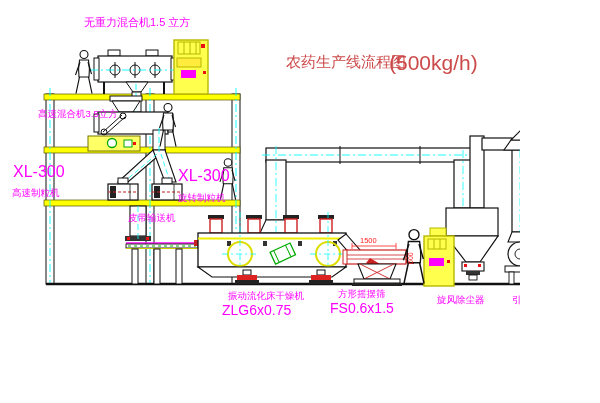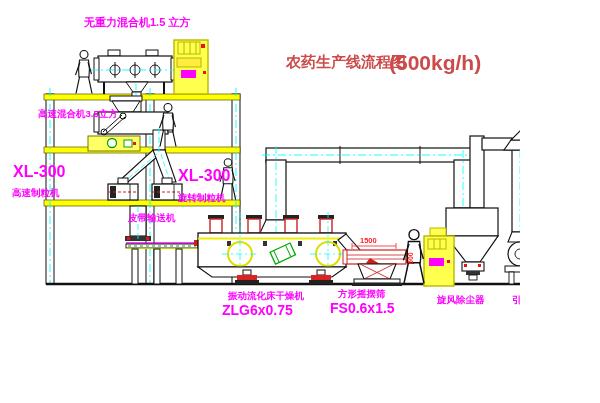--- a/index.html
+++ b/index.html
@@ -1,17 +1,17 @@
 <!DOCTYPE html>
 <html><head>
 <meta charset="utf-8">
 <style>
   html,body{margin:0;padding:0;background:#ffffff;}
   #canvas{position:relative;width:520px;height:403px;background:#ffffff;overflow:hidden;
-          font-family:"Liberation Sans", sans-serif;font-weight:bold;}
+          font-family:"Liberation Sans", sans-serif;}
   svg{display:block;}
   text{font-family:"Liberation Sans", sans-serif;}
   .lbl{fill:#ff00ff;}
   .dim{fill:#ff2222;}
   .ttl{fill:#cc4a4a;}
 </style>
 </head>
 <body>
 
 <div id="canvas">

